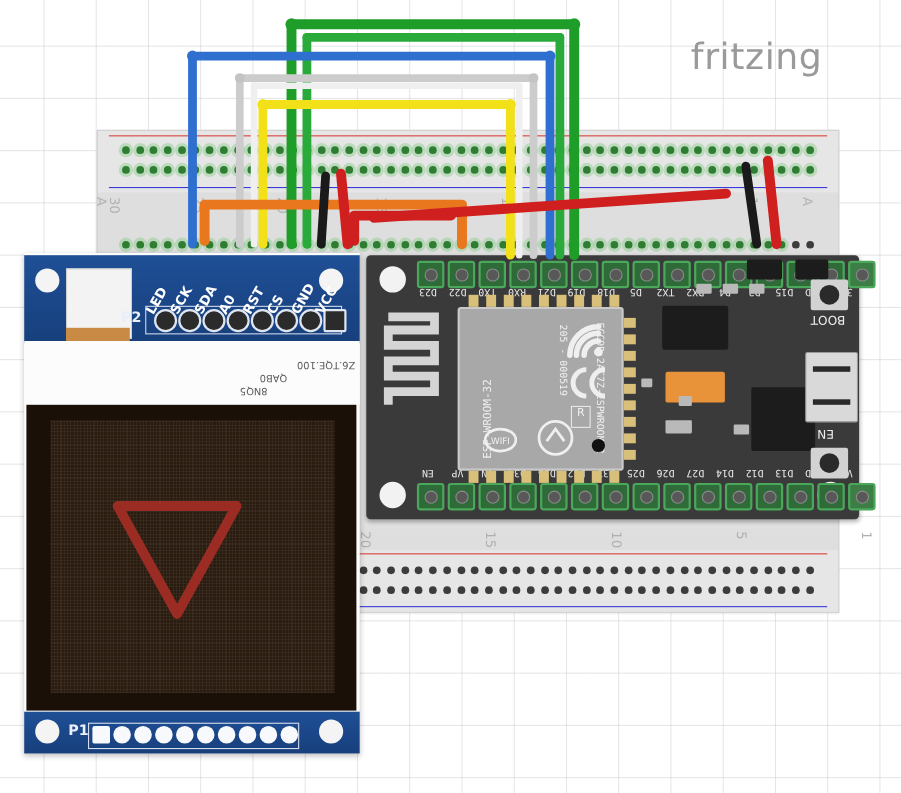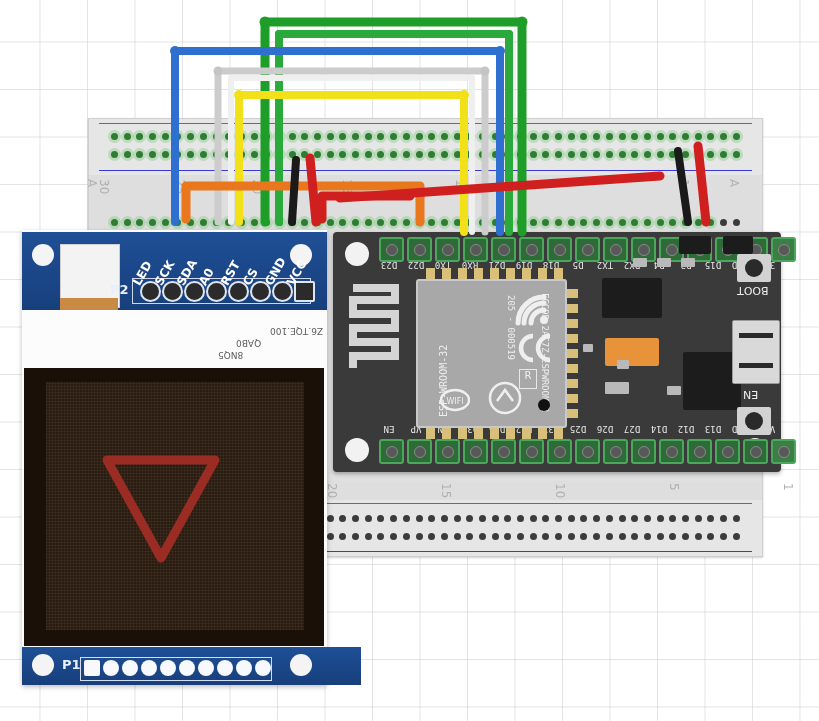--- a/index.html
+++ b/index.html
@@ -78,21 +78,21 @@
   .chip{position:absolute;background:#1c1c1c;border-radius:2px;}
   .cap{position:absolute;background:#e8923a;border-radius:2px;}
   .smd{position:absolute;background:#b9b9b9;border-radius:1px;}
 
   
   #tft{position:absolute;left:22px;top:230px;width:305px;height:455px;
        background:#fdfdfd;box-shadow:0 2px 5px rgba(0,0,0,.25);}
   #tft-pcb{position:absolute;left:0;top:2px;width:305px;height:80px;
            background:linear-gradient(180deg,#1f4f96 0%,#173f7c 100%);}
   #tft-pcb2{position:absolute;left:0;top:417px;width:305px;height:38px;
-           background:linear-gradient(180deg,#1f4f96 0%,#173f7c 100%);padding-left:34px;}
+           background:linear-gradient(180deg,#1f4f96 0%,#173f7c 100%);}
   .tmount{position:absolute;width:22px;height:22px;border-radius:50%;background:#f4f4f4;}
   .tpinlbl{position:absolute;color:#fff;font-size:12px;font-weight:bold;
            transform:rotate(-60deg);transform-origin:left bottom;white-space:nowrap;}
   #p2box{position:absolute;left:110px;top:46px;width:177px;height:24px;
          border:1px solid #cfd8e8;}
   .tpad{position:absolute;width:17px;height:17px;border-radius:50%;
         background:#2b2b2b;border:2px solid #dfe6f2;}
   .tpad.sq{border-radius:2px;}
   .lbl-p{position:absolute;color:#e9eefb;font-size:13px;font-weight:bold;}
 
@@ -120,20 +120,21 @@
 
   
   #wires{position:absolute;left:0;top:0;width:819px;height:721px;
          pointer-events:none;}
 </style>
 </head>
 <body>
 
 <div id="canvas">
 
+  <div id="fritzing">fritzing</div>
 
   <div id="bb-main" class="bb">
 
     <div class="rail" style="top:0;">
       <div class="rail-line rail-red" style="top:4px;"></div>
       <div class="rail-line rail-blue" style="top:51px;"></div>
       <div class="holes" id="rail-t1" style="left: 22px; top: 14px; grid-template-columns: repeat(50, 12.7px);">
           <div class="hole g"></div>
           <div class="hole g"></div>
           <div class="hole g"></div>

